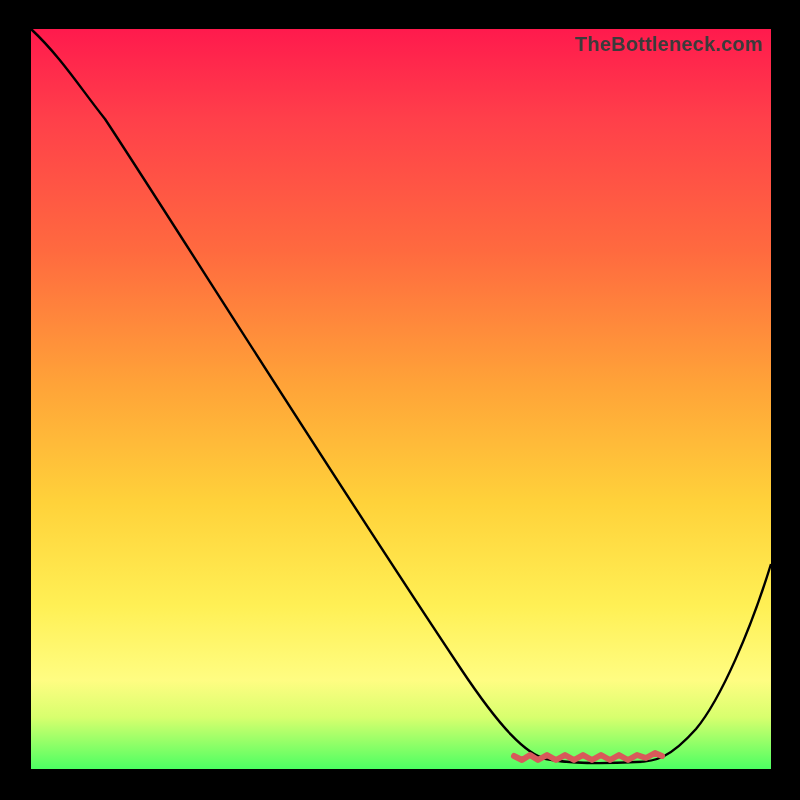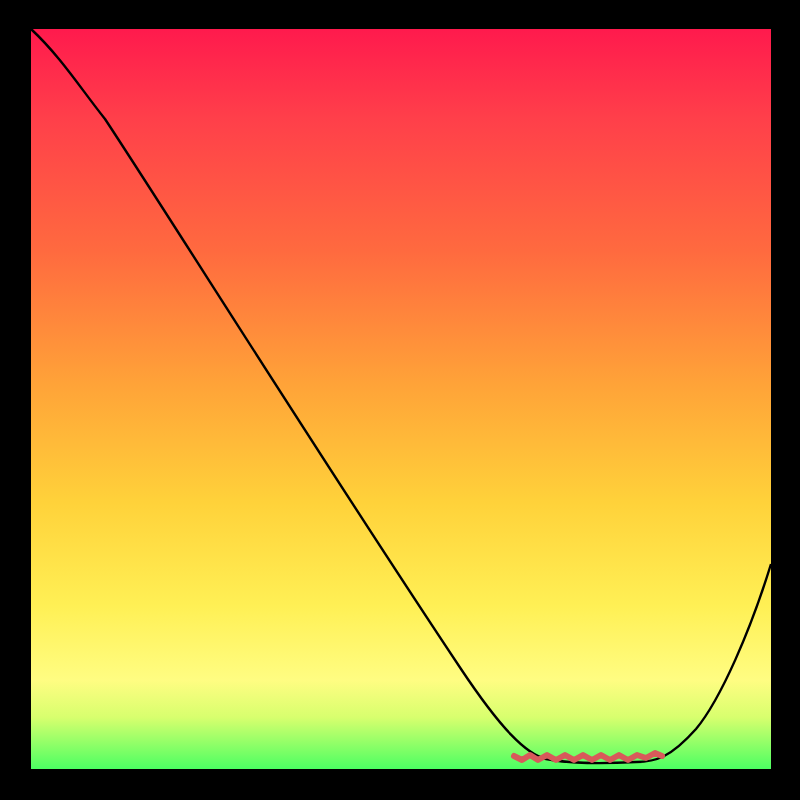--- a/index.html
+++ b/index.html
@@ -54,20 +54,21 @@
     height: 740px;
     overflow: visible;
   }
 </style>
 </head>
 <body>
 
 <div class="outer">
 
   <div class="plot-area">
+    <div class="watermark">TheBottleneck.com</div>
 
     <svg class="curve" viewBox="0 0 740 740" preserveAspectRatio="none">
       <path d="M 0 0
                C 30 28, 50 60, 74 90
                C 140 190, 290 430, 430 640
                C 470 700, 495 725, 515 730
                C 540 735, 570 735, 605 733
                C 625 733, 640 728, 665 700
                C 690 670, 720 600, 740 535" fill="none" stroke="#000000" stroke-width="2.4"></path>
 

